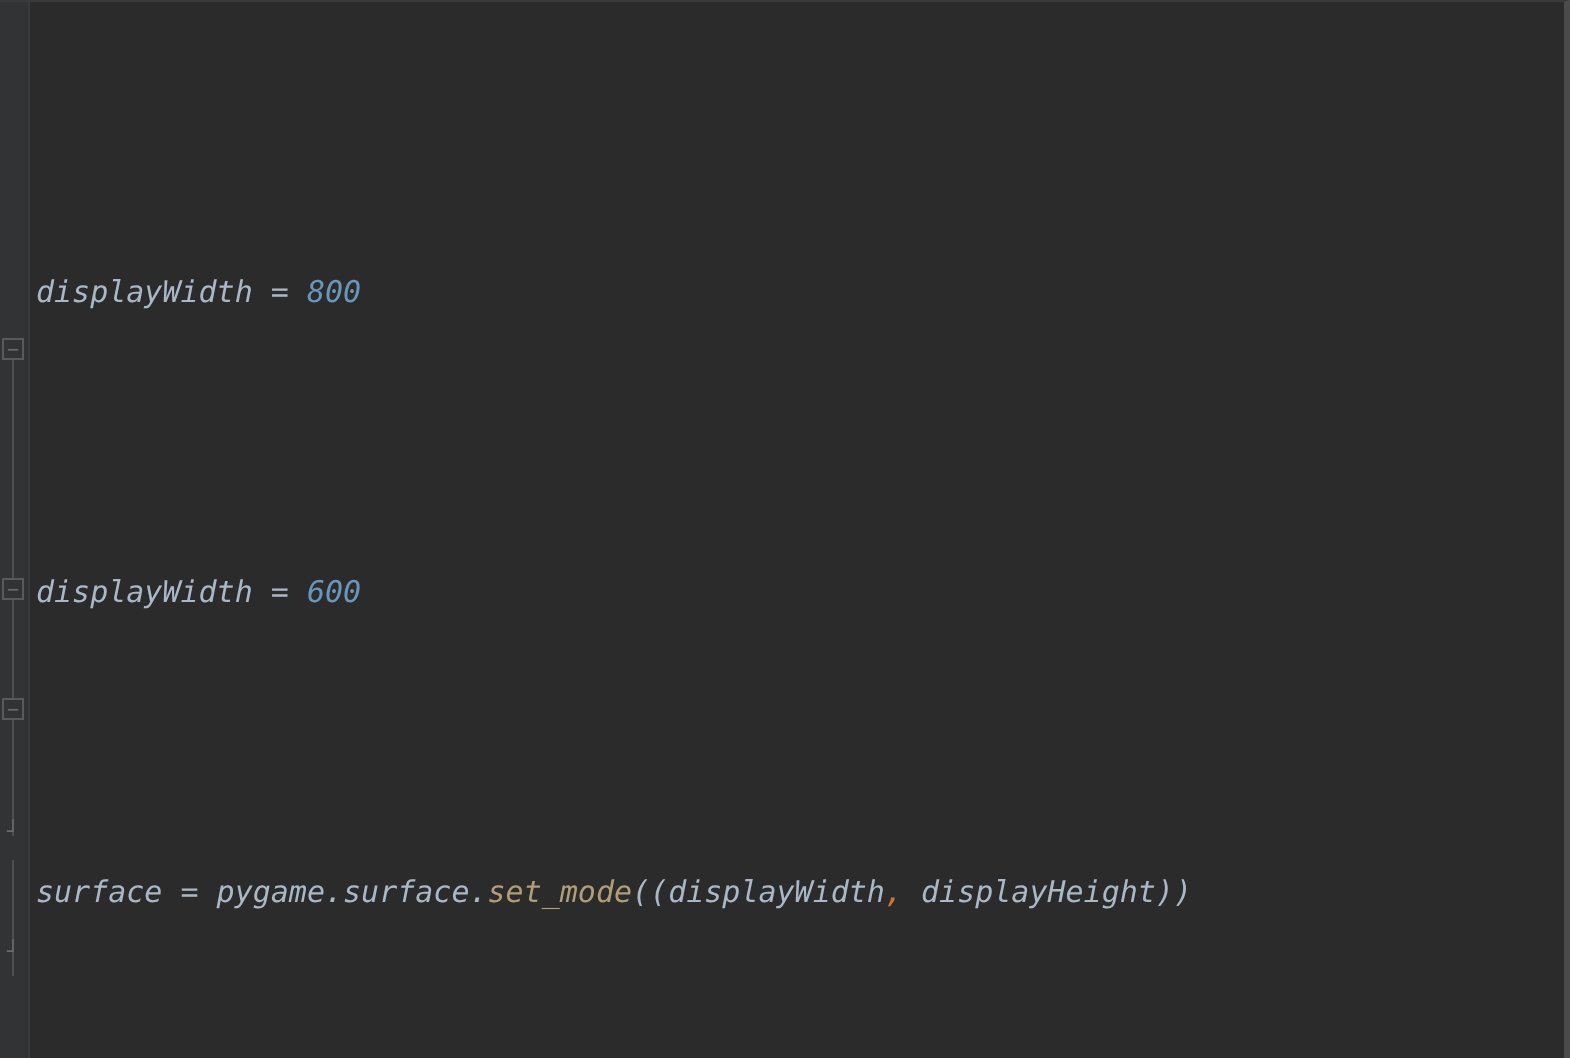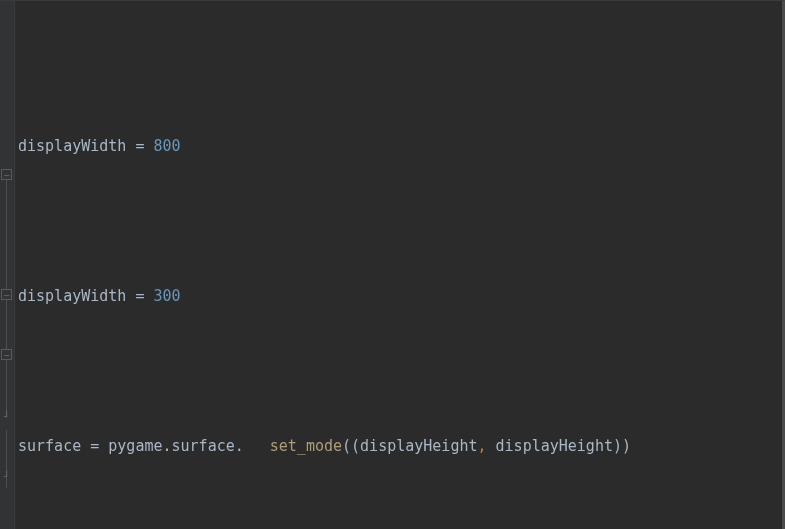--- a/index.html
+++ b/index.html
@@ -55,27 +55,28 @@
   .code {
     position: absolute;
     left: 14px;
     right: 0;
     top: 0;
     bottom: 0;
     padding: 10px 16px 0 4px;
     color: #a9b7c6;
     line-height: 30px;
     white-space: pre;
+    font-style: italic;
   }
   .line {
     height: 30px;
   }
   .kw      { color: #cc7832; }
   .ident   { color: #a9b7c6; }
-  .func    { color: #b09d79; margin-left: 26px; }
+  .func    { color: #b09d79; }
   .num     { color: #6897bb; }
   .punct   { color: #a9b7c6; }
 </style>
 </head>
 <body>
 
 <div class="editor">
 
   <div class="gutter">
     <div class="fold-mark box" style="top:168px;">−</div>
@@ -88,24 +89,24 @@
     <div class="fold-line" style="top:429px; height:58px;"></div>
     <div class="fold-mark" style="top:470px;">┘</div>
   </div>
 
   <div class="code">
 
     
     <div class="line"><span class="ident">displayWidth </span><span class="punct">=</span><span class="punct"> </span><span class="num">800</span></div>
 
     
-    <div class="line"><span class="ident">displayWidth </span><span class="punct">=</span><span class="punct"> </span><span class="num">300</span></div>
+    <div class="line"><span class="ident">displayWidth </span><span class="punct">=</span><span class="punct"> </span><span class="num">600</span></div>
 
     
-    <div class="line"><span class="ident">surface </span><span class="punct">=</span><span class="ident"> pygame.surface.</span><span class="func">set_mode</span><span class="ident">((displayHeight</span><span class="kw">, </span><span class="ident">displayHeight))</span></div>
+    <div class="line"><span class="ident">surface </span><span class="punct">=</span><span class="ident"> pygame.surface.</span><span class="func">set_mode</span><span class="ident">((displayWidth</span><span class="kw">, </span><span class="ident">displayHeight))</span></div>
 
     
     
 
     
     
 
     
     
 

